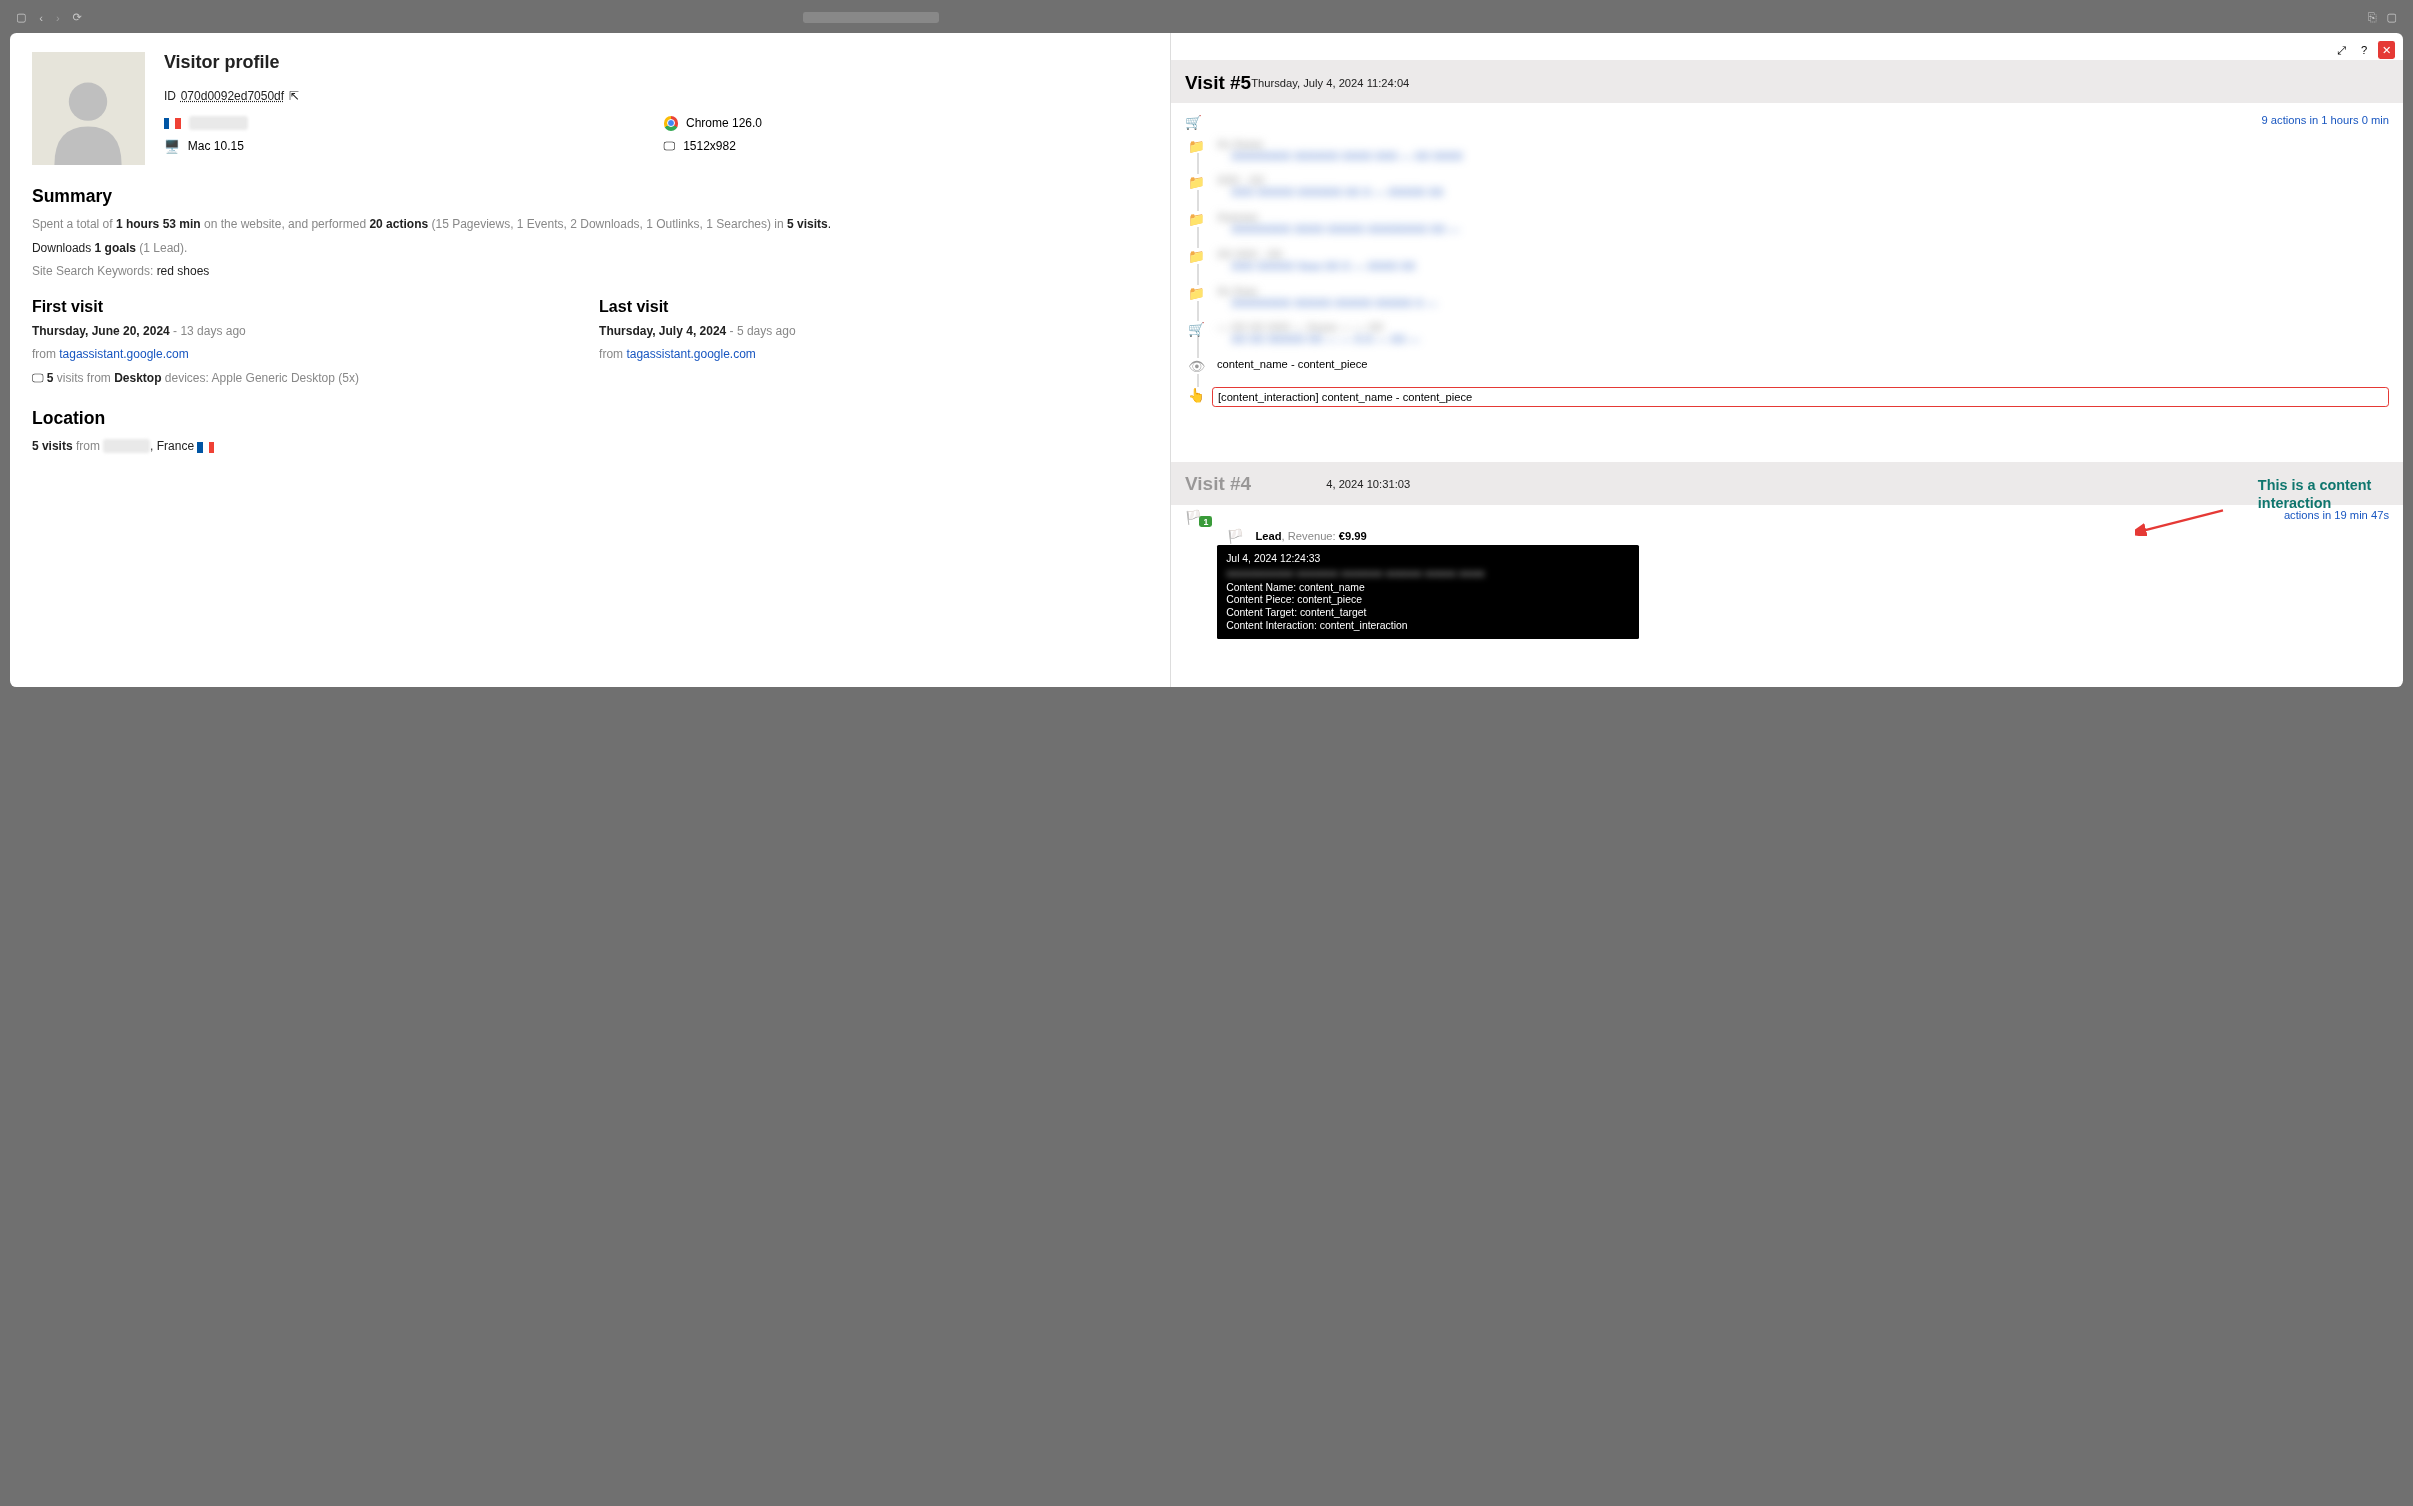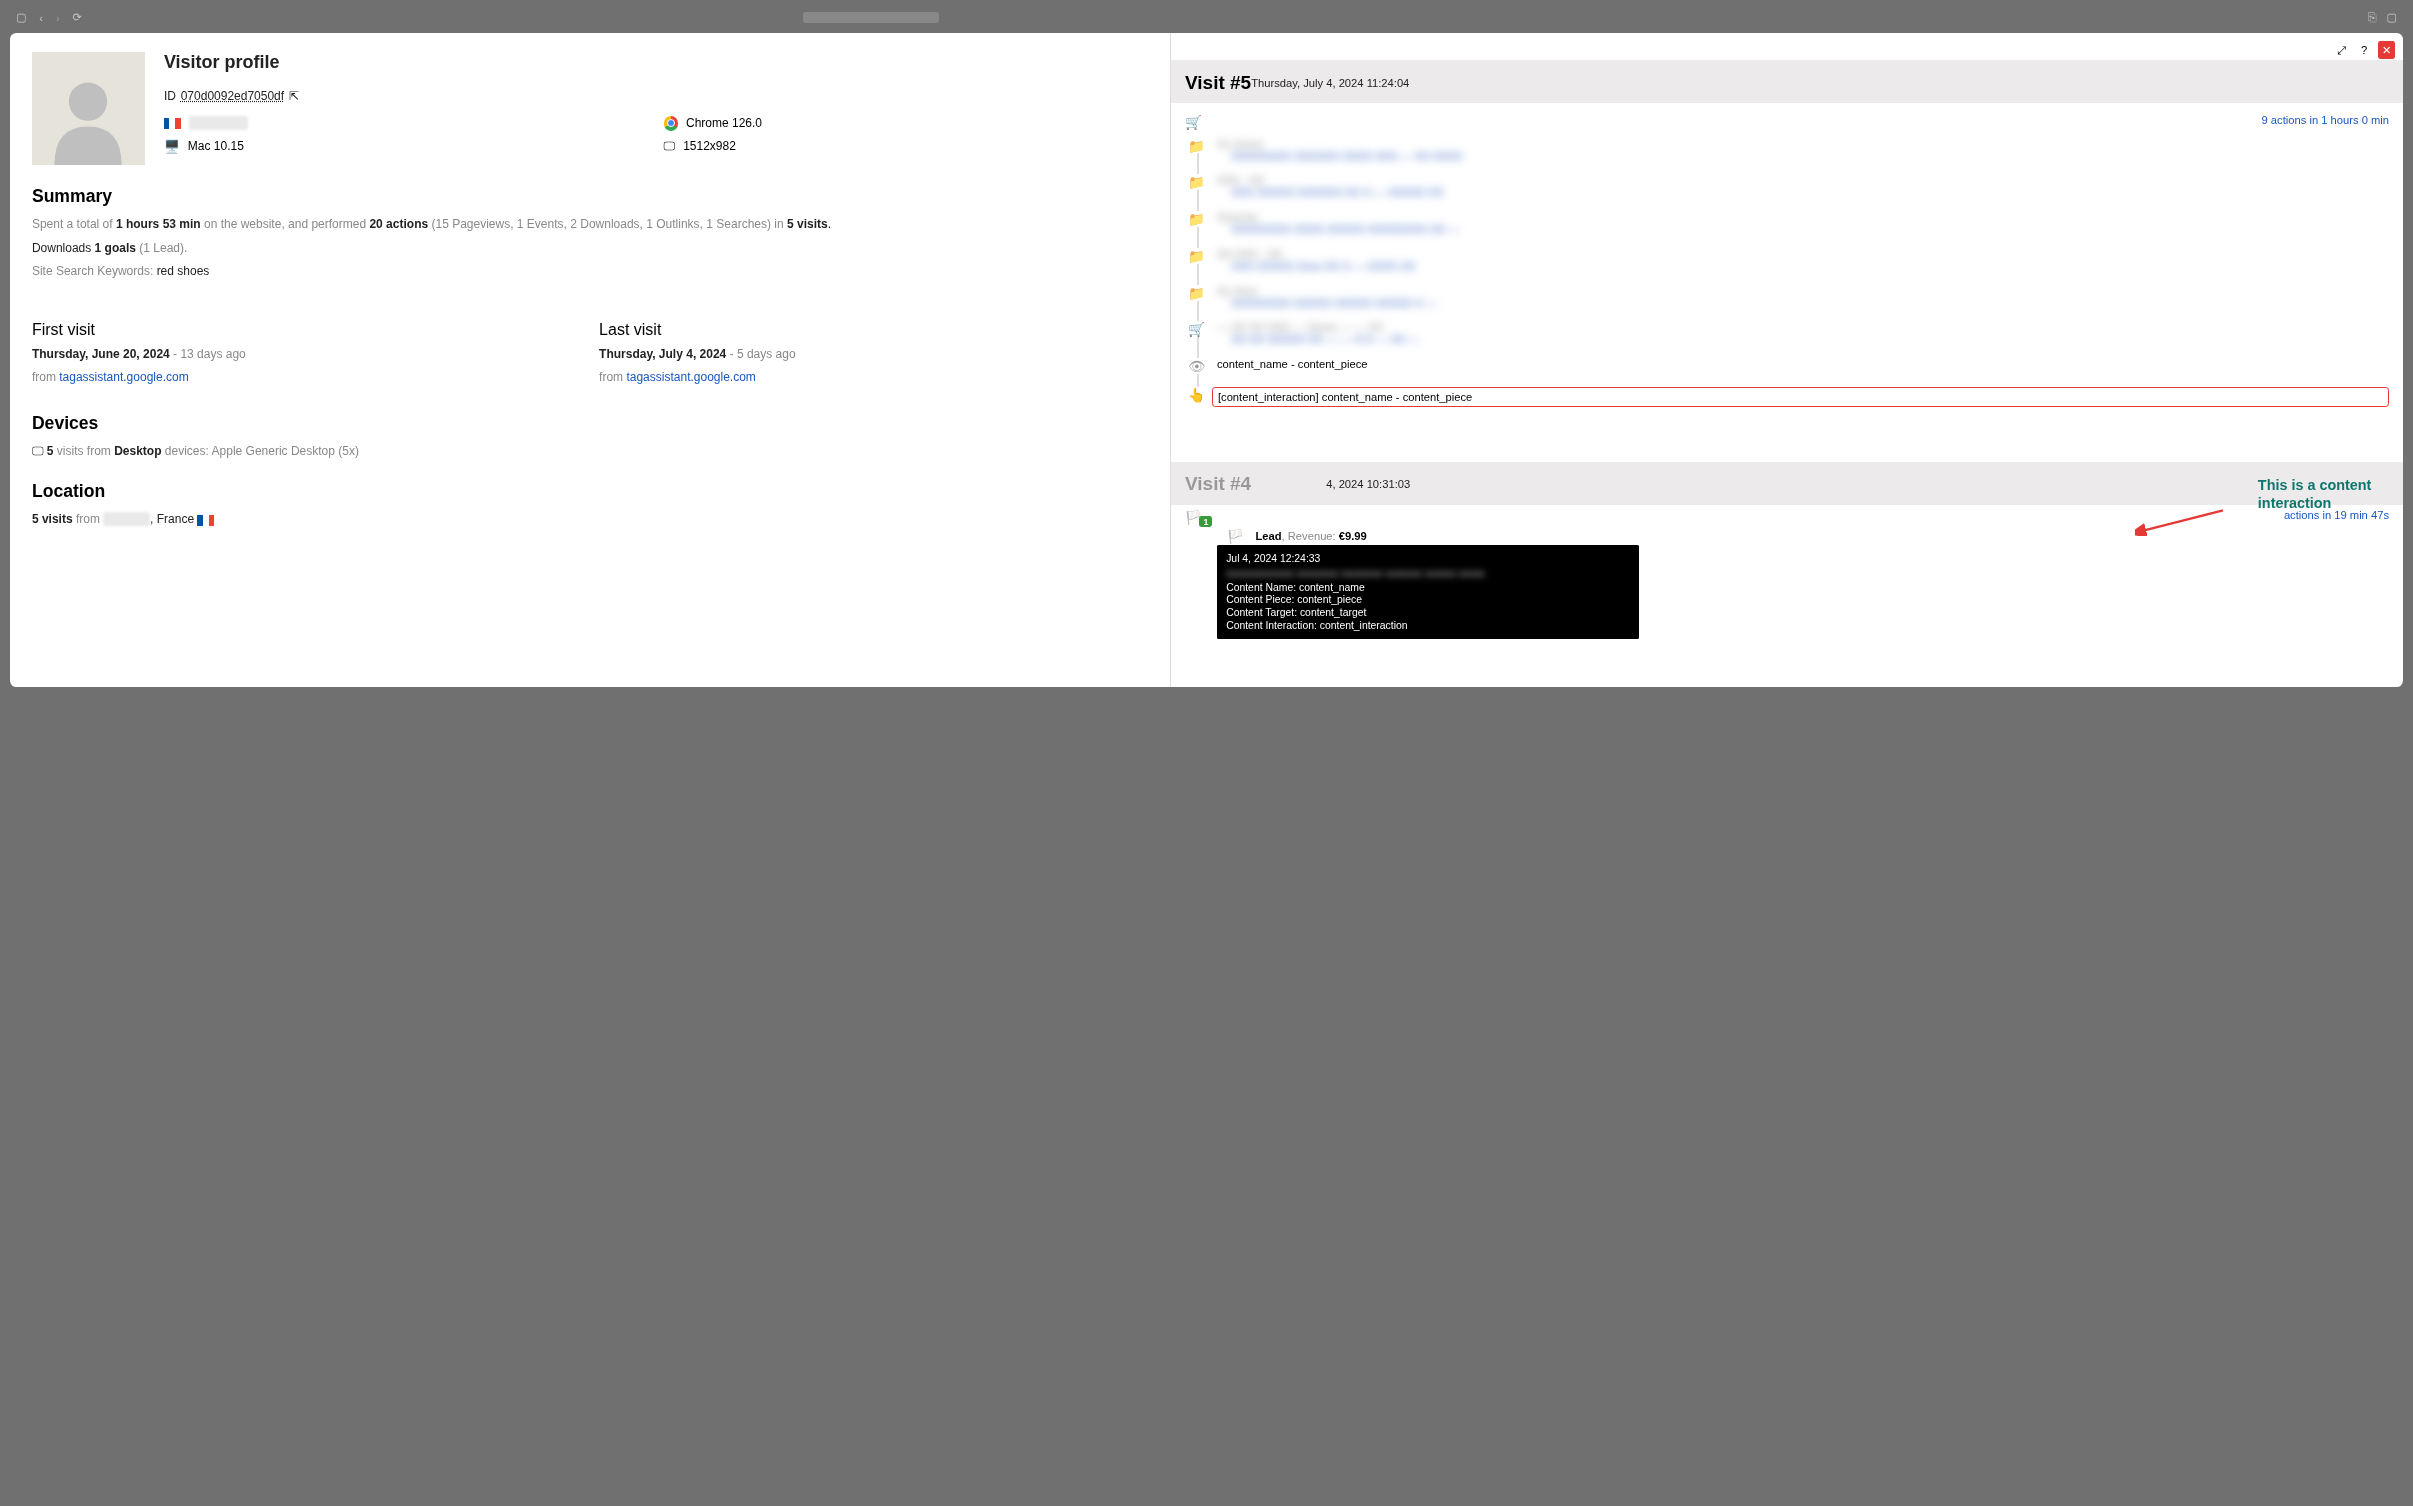--- a/index.html
+++ b/index.html
@@ -29,21 +29,21 @@
 .flag-fr { width: 17px; height: 11.2px; display: inline-flex; }
 .flag-fr span { width: 5.6px; height: 11.2px; }
 .blur-pill { background: #e9e9e9; color: transparent; border-radius: 3.2px; padding: 0 14.4px; filter: blur(1.6px); }
 
 h3.section { font-size: 17.6px; font-weight: 600; margin-top: 21px; margin-bottom: 8px; }
 .para { font-size: 12px; line-height: 1.55; color: #222; margin-bottom: 4.8px; }
 .muted { color: #888; }
 .link { color: #1856c0; cursor: pointer; }
 
 .two-col { display: grid; grid-template-columns: 1fr 1fr; gap: 19px; }
-.sub-h { font-size: 16px; font-weight: 400; margin-top: 35px; margin-bottom: 6.4px; }
+.sub-h { font-size: 16px; font-weight: 700; margin-top: 12px; margin-bottom: 6.4px; }
 
 .visit-header { background: #eceaea; padding: 11.2px 14.4px 9.6px; display: flex; justify-content: flex-start; align-items: center; }
 .visit-title { font-size: 19px; font-weight: 600; }
 .visit-date { font-size: 11.2px; color: #222; }
 
 .visit-body { padding: 8px 14.4px 0 14.4px; position: relative; }
 .actions-link { text-align: right; font-size: 11.2px; margin: 3.2px 0 4.8px; }
 .timeline { position: relative; margin-left: 3.2px; }
 .trow { display: flex; gap: 11.2px; padding: 6.4px 0; align-items: flex-start; position: relative; }
 .trow .line { position: absolute; left: 8.8px; top: 22.3px; bottom: -6.4px; width: 1.6px; background: #ddd; }
@@ -149,21 +149,20 @@
           <p class="para"><b>Thursday, June 20, 2024</b><span class="muted"> - 13 days ago</span></p>
           <p class="para"><span class="muted">from </span><span class="link">tagassistant.google.com</span></p>
         </div>
         <div>
           <div class="sub-h">Last visit</div>
           <p class="para"><b>Thursday, July 4, 2024</b><span class="muted"> - 5 days ago</span></p>
           <p class="para"><span class="muted">from </span><span class="link">tagassistant.google.com</span></p>
         </div>
       </div>
 
-      <h3 class="section">Devices</h3>
       <p class="para">
         <span>🖵 </span>
         <b>5</b><span class="muted"> visits from </span><b>Desktop</b><span class="muted"> devices: Apple Generic Desktop (5x)</span>
       </p>
 
       <h3 class="section">Location</h3>
       <p class="para">
         <b>5 visits</b><span class="muted"> from </span><span class="blur-pill">xxx</span><span>, France </span>
         <span class="flag-fr" style="vertical-align:middle">
             <span style="background:#0055a4"></span>

